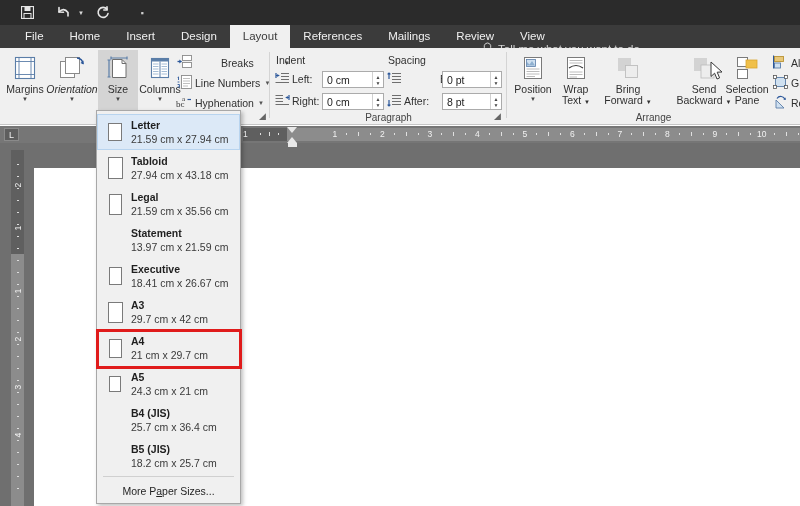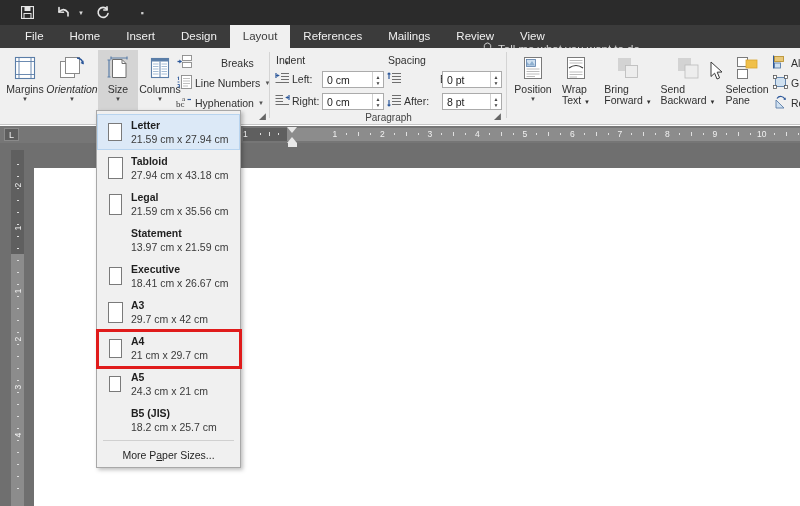--- a/index.html
+++ b/index.html
@@ -66,21 +66,21 @@
     color: #666; font-size: 9px; line-height: 11px; text-align: center;
   }
 
   .bigbtn {
     position: absolute; top: 2px; width: 46px; height: 62px;
     display: flex; flex-direction: column; align-items: center;
     padding-top: 3px;
   }
   .bigbtn.active { background: #d4d4d4; }
   .bigbtn .ico { height: 30px; display: flex; align-items: center; justify-content: center; }
-  .bigbtn .lbl { font-size: 10.5px; color: #303030; line-height: 11px; margin-top: 1px; white-space: nowrap; }
+  .bigbtn .lbl { font-size: 10.5px; color: #303030; text-align: center; line-height: 11px; margin-top: 1px; white-space: nowrap; }
   .bigbtn .dcaret { font-size: 6px; color: #444; line-height: 7px; margin-top: 1px; }
 
   .smallbtn {
     position: absolute; height: 19px; display: flex; align-items: center; gap: 3px;
     font-size: 10.5px; color: #303030; white-space: nowrap;
   }
   .smallbtn .sico { width: 16px; height: 16px; display:flex; align-items:flex-start; justify-content:center; }
   .smallbtn .scaret { font-size: 6px; color: #555; margin-left: 1px; }
 
   .fieldlabel { position: absolute; font-size: 10.5px; color: #303030; white-space: nowrap; }
@@ -415,21 +415,21 @@
         <div class="ico">
           <svg width="26" height="26" viewBox="0 0 26 26">
             <rect x="3" y="3" width="13" height="13" fill="#d3d3d3"></rect>
             <rect x="10" y="10" width="13" height="13" fill="#d3d3d3"></rect>
             <rect x="10.5" y="10.5" width="12" height="12" fill="#ededed" stroke="#bbb" stroke-width="0.8"></rect>
           </svg>
         </div>
         <div class="lbl">Bring<br>Forward <span style="font-size:6px;">▼</span></div>
       </div>
 
-      <div class="bigbtn" style="left:150px; width:62px;">
+      <div class="bigbtn" style="left:166px; width:62px;">
         <div class="ico">
           <svg width="26" height="26" viewBox="0 0 26 26">
             <rect x="3" y="3" width="13" height="13" fill="#d3d3d3"></rect>
             <rect x="10" y="10" width="13" height="13" fill="#ededed" stroke="#bbb" stroke-width="0.8"></rect>
           </svg>
         </div>
         <div class="lbl">Send<br>Backward <span style="font-size:6px;">▼</span></div>
       </div>
 
       <div class="bigbtn" style="left:212px; width:56px;">
@@ -474,20 +474,21 @@
           <svg width="15" height="14" viewBox="0 0 15 14">
             <path d="M3 5 L3 13 L11 13 Z" fill="#cfe0f0" stroke="#5b7ea8" stroke-width="0.9"></path>
             <path d="M4 3.5 A4.5 4.5 0 0 1 12 4.5" fill="none" stroke="#2b579a" stroke-width="1.2"></path>
             <path d="M12.8 5 L10.2 4.2 L12.6 2.4 Z" fill="#2b579a"></path>
           </svg>
         </div>
         <span>Rotate</span>
 
       </div>
 
+      <div class="glabel">Arrange</div>
     </div>
   </div>
 
   <div class="workspace">
     <div class="page"></div>
   </div>
 
   <div class="hruler">
     <div class="hruler-track" id="hruler-track">
         <div class="hr-dark" style="left: 0px; width: 44px;"></div>
@@ -649,20 +650,27 @@
             <div class="paper" style="width: 12px; height: 16px;"></div>
           </div>
           <div class="dd-txt">
             <div class="dd-name">A5</div>
             <div class="dd-dim">24.3 cm x 21 cm</div>
           </div>
         </div>
         <div class="dd-item">
           <div class="dd-ico"></div>
           <div class="dd-txt">
+            <div class="dd-name">B4 (JIS)</div>
+            <div class="dd-dim">25.7 cm x 36.4 cm</div>
+          </div>
+        </div>
+        <div class="dd-item">
+          <div class="dd-ico"></div>
+          <div class="dd-txt">
             <div class="dd-name">B5 (JIS)</div>
             <div class="dd-dim">18.2 cm x 25.7 cm</div>
           </div>
         </div>
       </div>
     <div class="dd-sep"></div>
     <div class="dd-more">
       <span>More P</span>
         <u>a</u>
         <span>per Sizes...</span>

